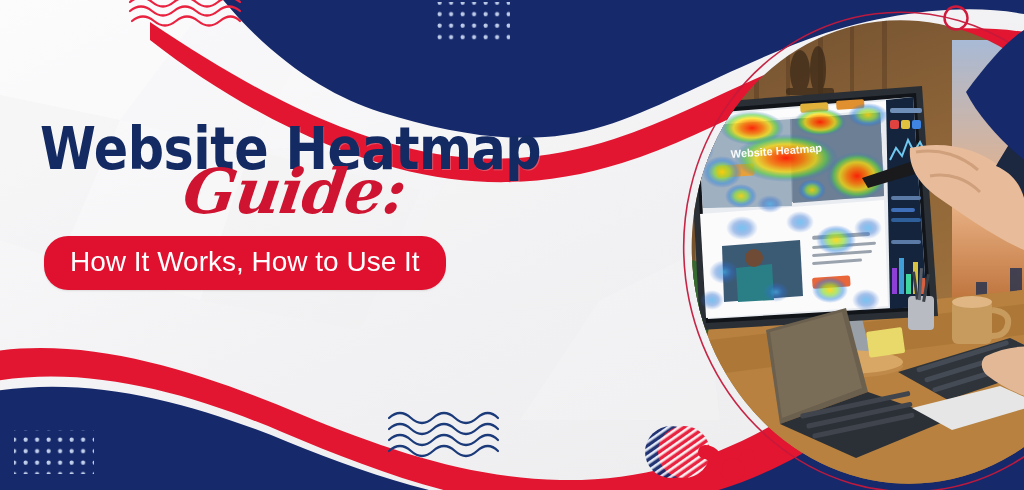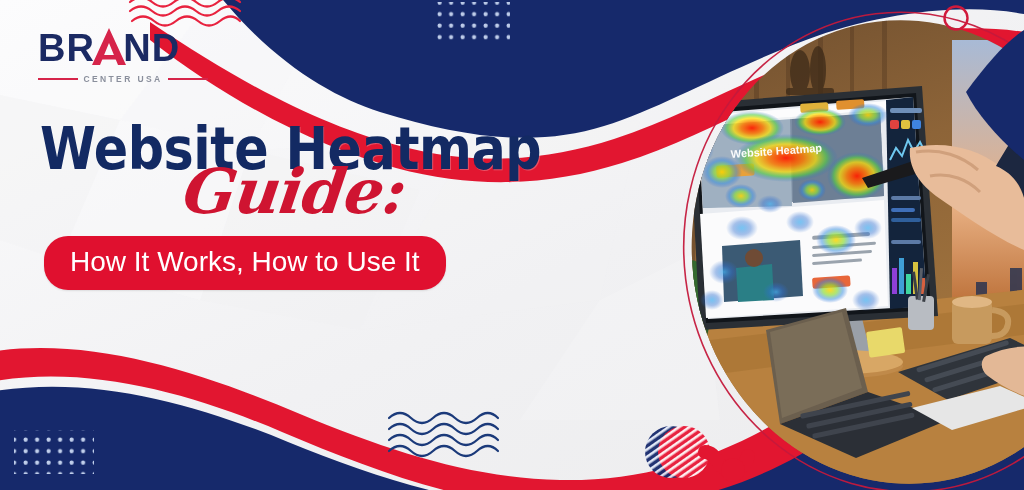--- a/index.html
+++ b/index.html
@@ -437,33 +437,20 @@
     <ellipse cx="905" cy="252" rx="221" ry="240" transform="rotate(-7 905 252)" fill="none" stroke="#c4193c" stroke-width="1.6" opacity="0.95"></ellipse>
 
     <path d="M700,0 C640,90 636,210 676,300 C712,382 792,448 884,476
              L884,490 L636,490 L600,300 L608,70 Z" fill="none"></path>
 
     <path d="M1024,30 L1024,160 C1000,140 978,116 966,92 C988,62 1006,42 1024,30 Z" fill="#16296b"></path>
 
     <circle cx="956" cy="18" r="11.5" fill="none" stroke="#d01a3c" stroke-width="2.4"></circle>
   </svg>
 
-  <div class="logo">
-    <div class="logo-word">
-      <span class="logo-text"><span>BR</span><span class="logo-a-wrap"><span style="visibility:hidden">A</span><svg class="logo-tri" viewBox="0 0 40 43">
-              <path d="M20 3 L37 40 L29 40 L20 18 L11 40 L3 40 Z" fill="#d6244a"></path>
-              <rect x="12" y="30" width="16" height="4.5" fill="#d6244a"></rect>
-            </svg></span><span>ND</span></span>
-    </div>
-    <div class="logo-sub">
-      <span class="logo-rule"></span>
-      <span class="logo-sub-text">CENTER USA</span>
-      <span class="logo-rule"></span>
-    </div>
-  </div>
 
   <div class="headline">
     <div class="h-main">Website Heatmap</div>
     <div class="h-script">Guide:</div>
     <div class="pill">How It Works, How to Use It</div>
   </div>
 
   <span class="sr">Person at a desk pointing a stylus at a monitor displaying a website heatmap</span>
 
 </div>

